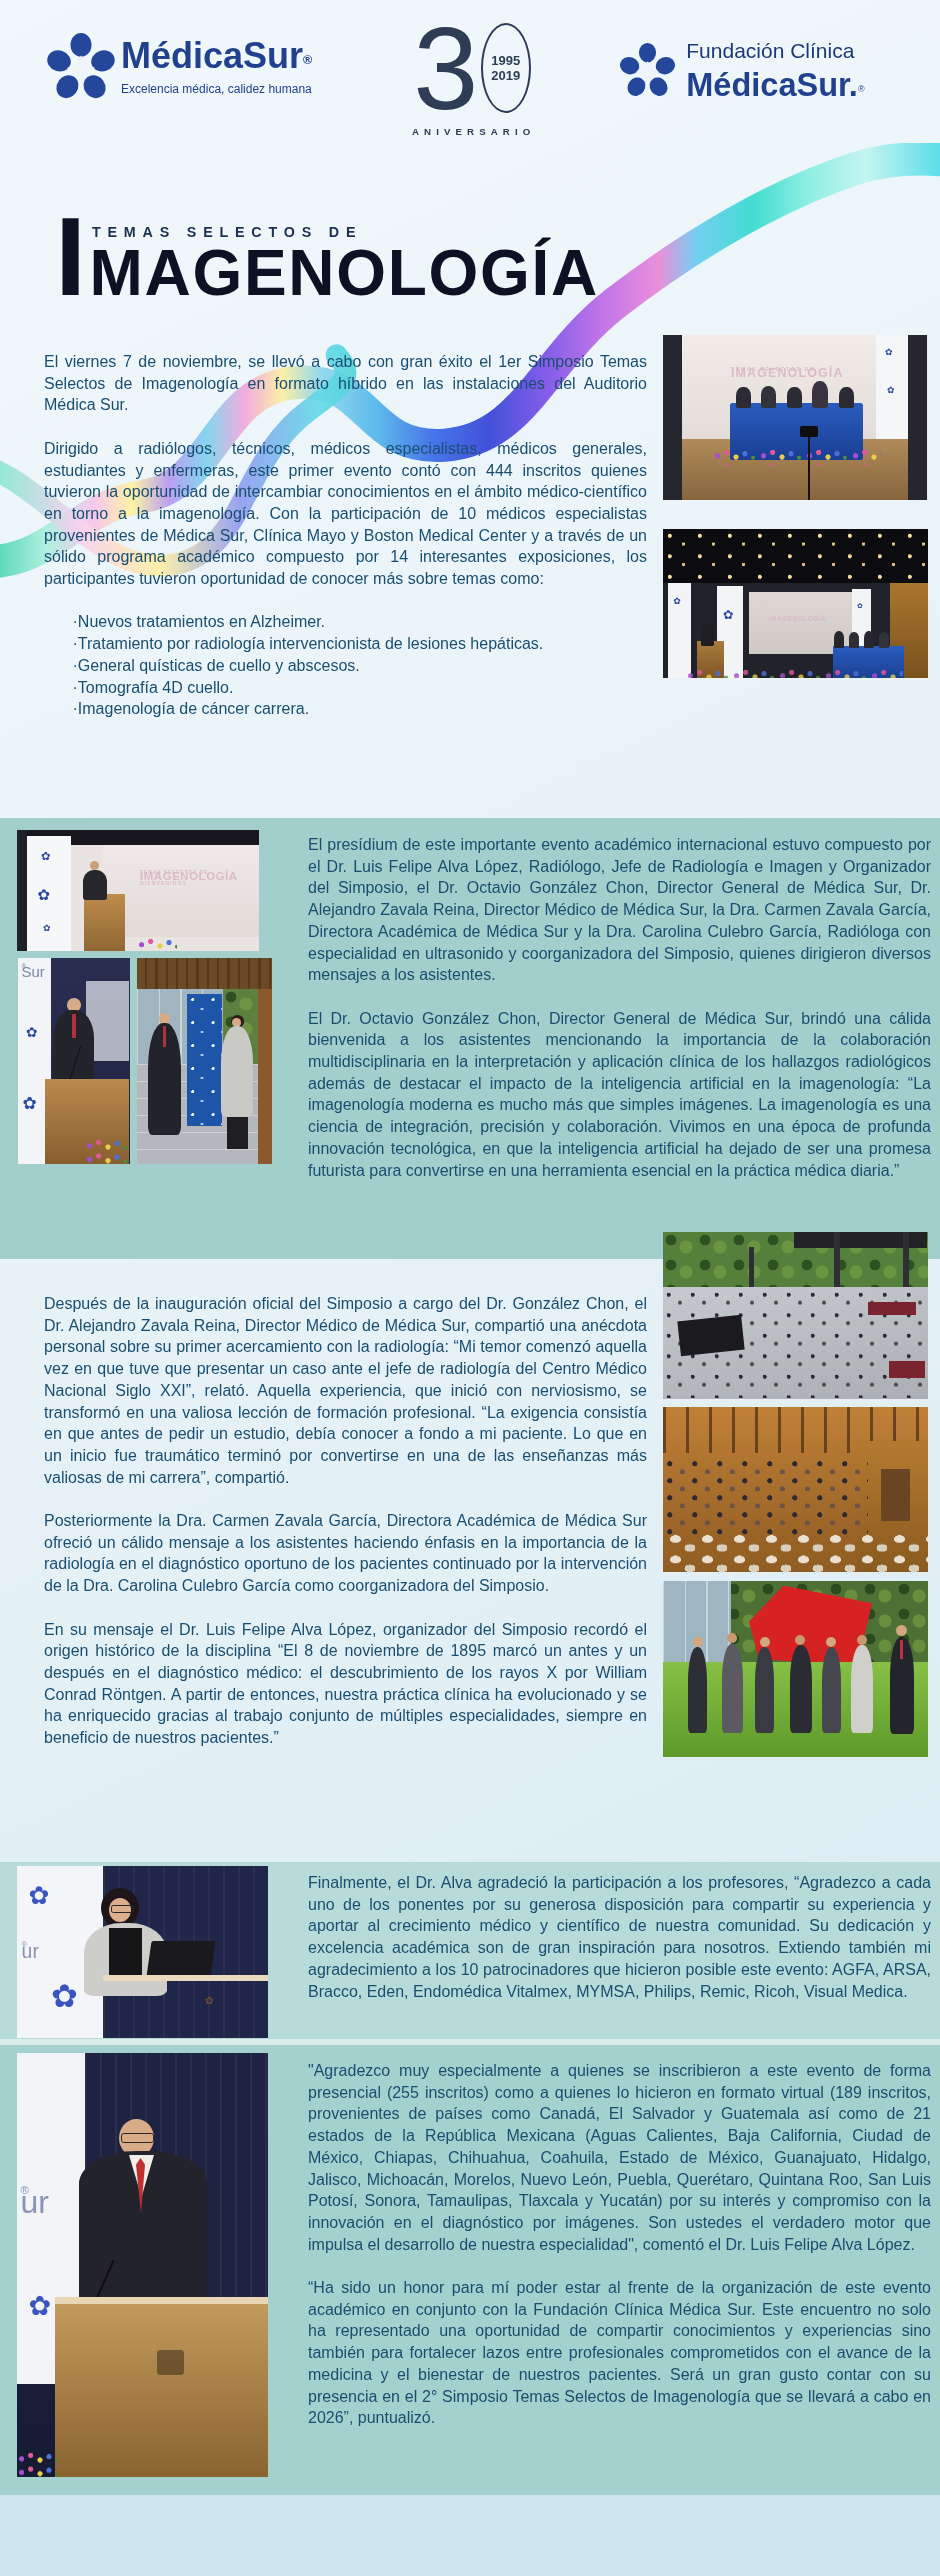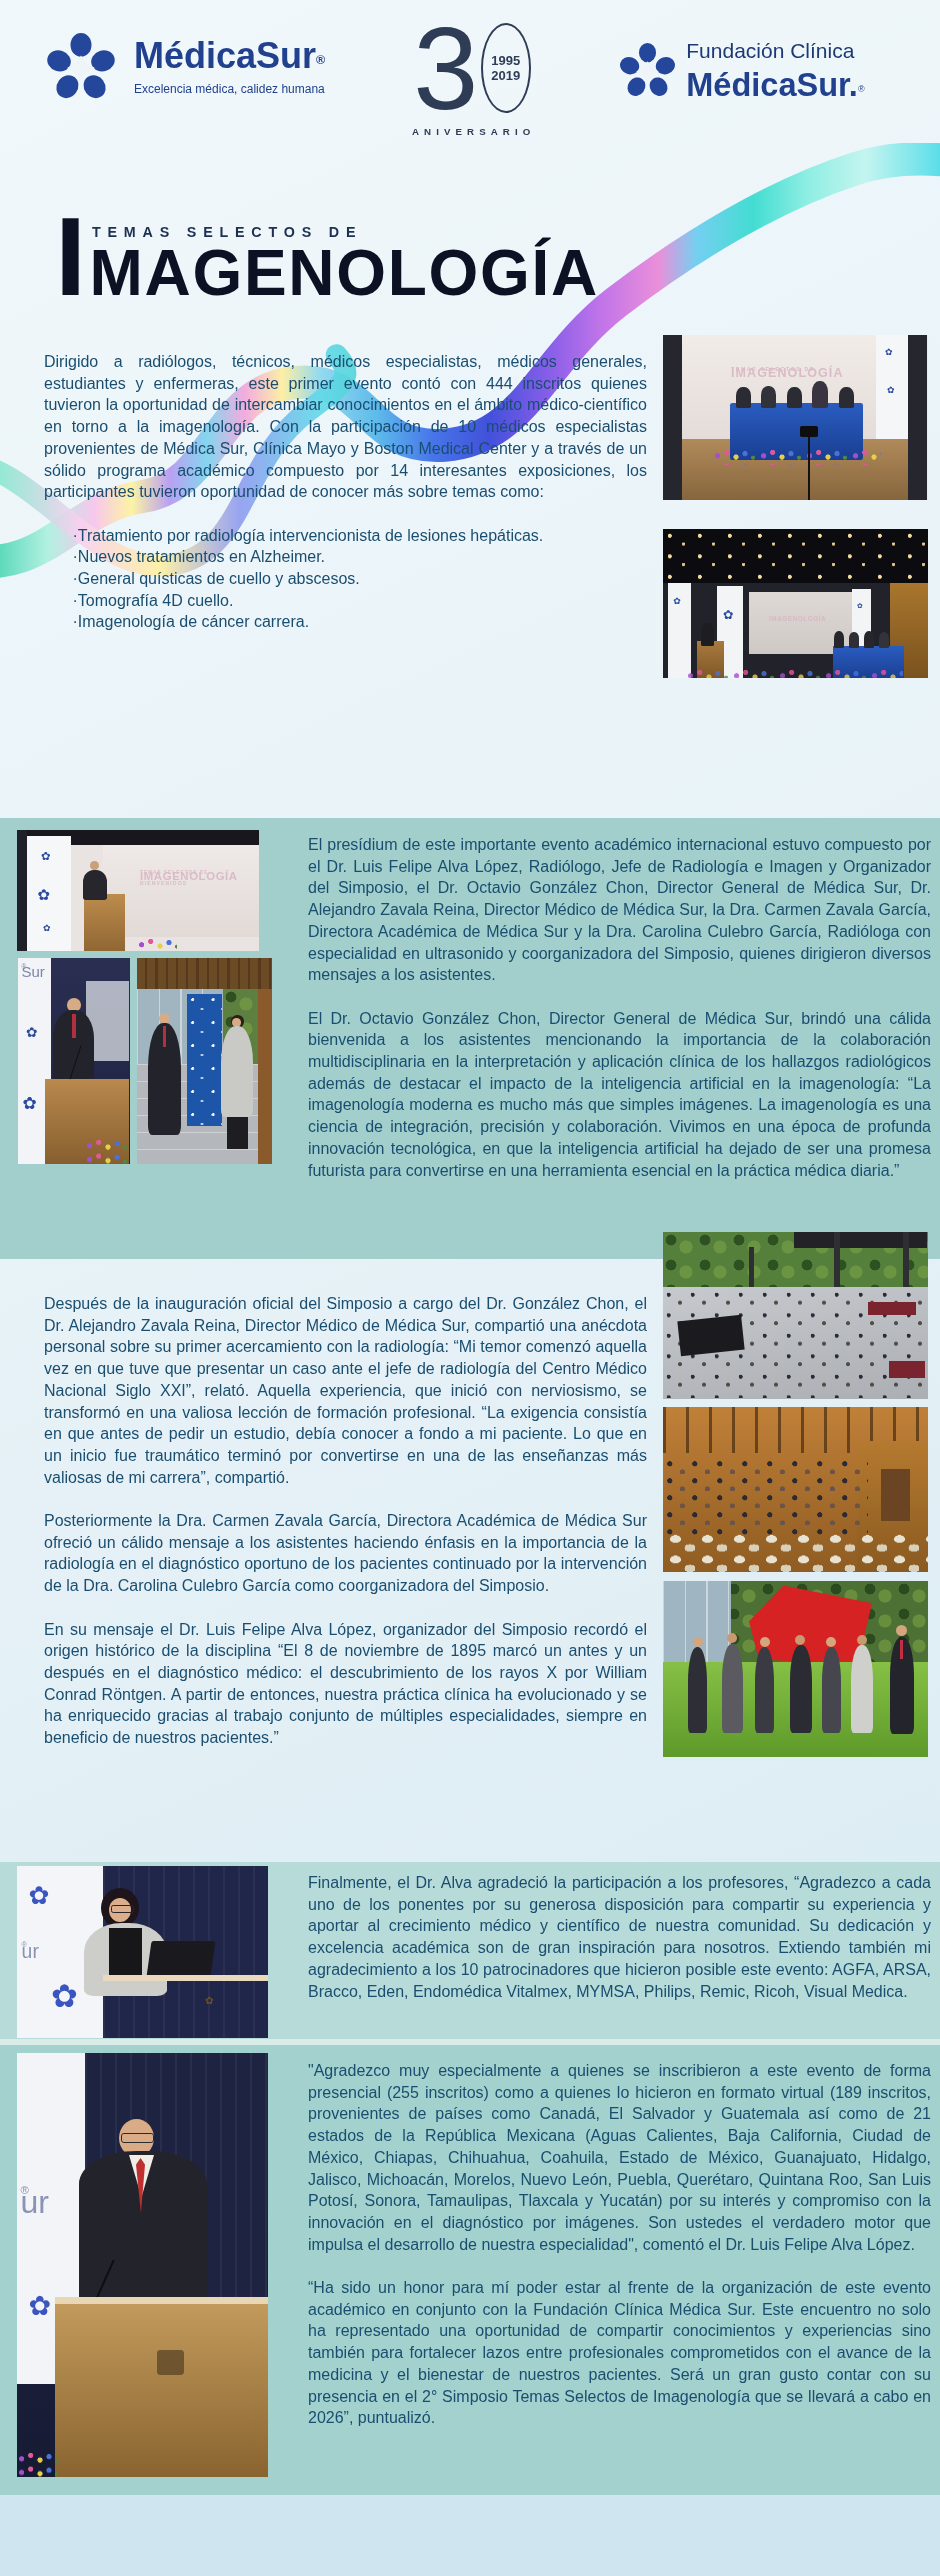--- a/index.html
+++ b/index.html
@@ -120,21 +120,21 @@
     <svg class="abs" style="left:46px;top:33px;" width="70" height="70" viewBox="0 0 100 100">
       <g fill="#24479b">
         <ellipse cx="50" cy="17" rx="15" ry="17"></ellipse>
         <ellipse cx="50" cy="17" rx="15" ry="17" transform="rotate(72 50 50)"></ellipse>
         <ellipse cx="50" cy="17" rx="15" ry="17" transform="rotate(144 50 50)"></ellipse>
         <ellipse cx="50" cy="17" rx="15" ry="17" transform="rotate(216 50 50)"></ellipse>
         <ellipse cx="50" cy="17" rx="15" ry="17" transform="rotate(288 50 50)"></ellipse>
       </g>
       <path d="M50 32 L57 43 L70 50 L57 57 L50 68 L43 57 L30 50 L43 43 Z" fill="#eef4f8"></path>
     </svg>
-    <div class="abs" style="left:134px;top:35px;">
+    <div class="abs" style="left:121px;top:35px;">
       <span class="brand-name">MédicaSur</span><span class="reg brand-name">®</span>
       <div class="brand-tag" style="margin-top:4.6px;">Excelencia médica, calidez humana</div>
     </div>
 
     <div class="abs anni" style="left:412px;top:23px;width:120px;text-align:center;">
       <div style="display:flex;align-items:center;justify-content:center;">
         <span style="font-size:117px;font-weight:400;line-height:89px;">3</span>
         <span style="display:flex;flex-direction:column;align-items:center;justify-content:center;width:46px;height:86px;border:2.9px solid #2e3c56;border-radius:50%;margin-left:2.3px;">
           <span style="font-size:13px;font-weight:bold;">1995</span>
           <span style="font-size:13px;font-weight:bold;">2019</span>
@@ -158,24 +158,25 @@
         <div style="font-size:21px;">Fundación Clínica</div>
         <div style="margin-top:4px;"><span style="font-size:32.5px;font-weight:bold;color:#21418f;">MédicaSur.</span><span class="reg" style="font-size:9px;color:#21418f;">®</span></div>
       </div>
     </div>
   </div>
 
   <div class="kicker">TEMAS SELECTOS DE</div>
   <div class="maintitle"><span class="ini">I</span><span class="rest">MAGENOLOGÍA</span></div>
 
   <div class="txt" style="left:44px;top:351px;width:603px;">
+    <p>El viernes 7 de noviembre, se llevó a cabo con gran éxito el 1er Simposio Temas Selectos de  Imagenología en formato híbrido en las instalaciones del Auditorio Médica Sur.</p>
     <p>Dirigido a radiólogos, técnicos, médicos especialistas, médicos generales, estudiantes y enfermeras, este primer evento contó con 444 inscritos quienes tuvieron la oportunidad de intercambiar conocimientos en el ámbito médico-científico en torno a la imagenología. Con la participación de 10 médicos especialistas provenientes de Médica Sur, Clínica Mayo y Boston Medical Center y a través de un sólido programa académico compuesto por 14 interesantes exposiciones, los participantes tuvieron oportunidad de conocer más sobre temas como:</p>
     <div class="bullets">
+      <div>·Nuevos tratamientos en Alzheimer.</div>
       <div>·Tratamiento por radiología intervencionista de lesiones hepáticas.</div>
-      <div>·Nuevos tratamientos en Alzheimer.</div>
       <div>·General quísticas de cuello y abscesos.</div>
       <div>·Tomografía 4D cuello.</div>
       <div>·Imagenología de cáncer carrera.</div>
     </div>
   </div>
 
   <div class="ph" style="left:663px;top:335px;width:265px;height:165px;background:#efe9e6;">
     <div style="left:0;top:0;width:19.4px;height:165px;background:#26262e;"></div>
     <div style="left:245px;top:0;width:19.4px;height:165px;background:#26262e;"></div>
     <div style="left:19.4px;top:0;width:194px;height:104px;background:linear-gradient(#f2ece9,#e3dcd9);"></div>

